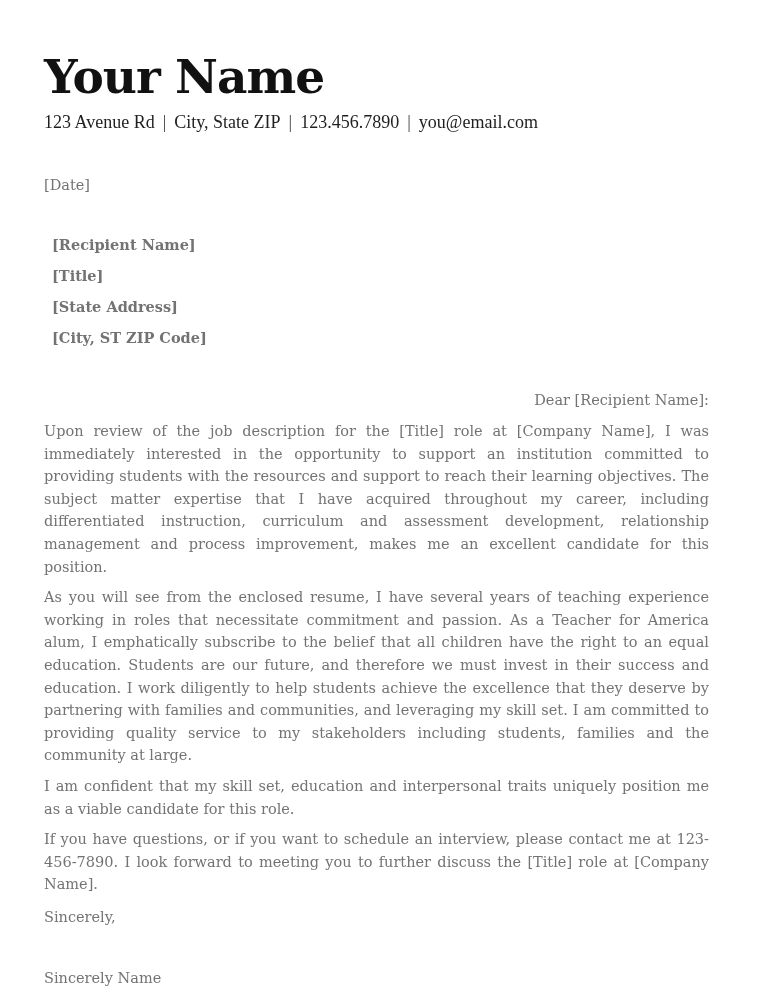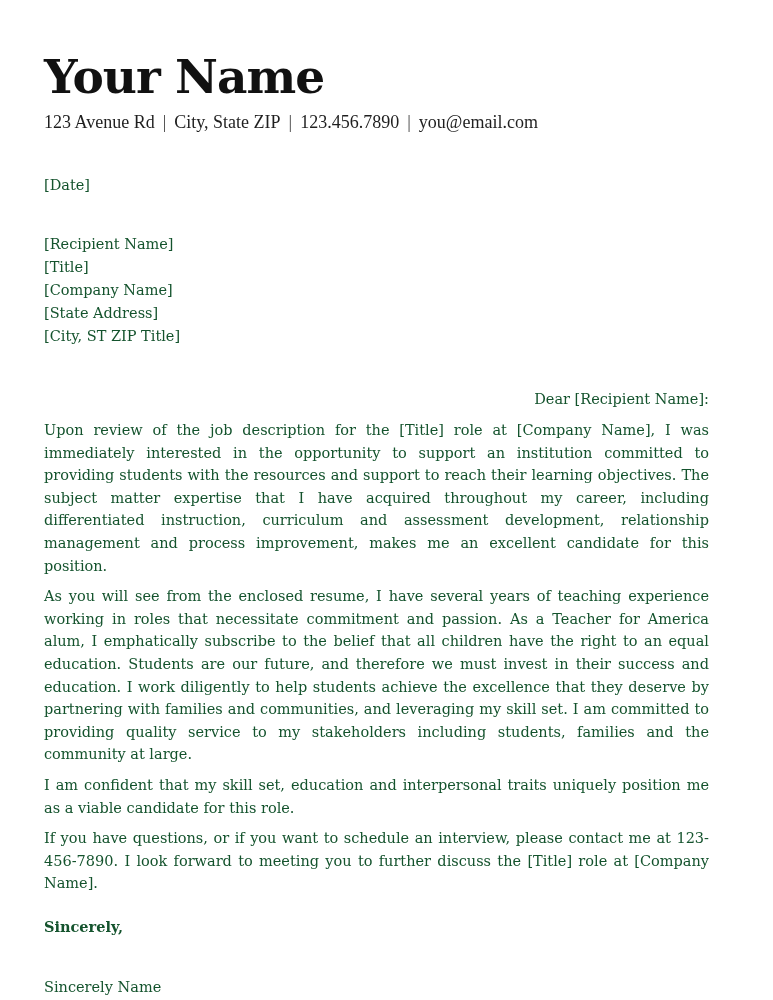--- a/index.html
+++ b/index.html
@@ -38,47 +38,47 @@
     white-space: nowrap;
   }
   .contact-sep {
     display: inline-block;
     padding: 0 8px;
     color: #444444;
   }
   .body-text {
     font-family: "DejaVu Serif", serif;
     font-size: 14.5px;
-    color: #14532d;
+    color: #737373;
   }
   .date-line {
     margin-top: 44px;
     line-height: 23px;
   }
   .recipient-block {
     margin-top: 36px;
     line-height: 23px;
   }
   .recipient-block div {
-    margin: 0;
+    margin: 8px;
+    font-weight: bold;
   }
   .salutation {
     margin-top: 40px;
     line-height: 23px;
     text-align: right;
   }
   .letter-par {
     margin: 8px 0 0 0;
     line-height: 22.6px;
     text-align: justify;
   }
   .closing {
-    margin-top: 20px;
+    margin-top: 10px;
     line-height: 23px;
-    font-weight: bold;
   }
   .signature {
     margin-top: 38px;
     line-height: 23px;
   }
 </style>
 </head>
 <body>
 
 <div class="page">
@@ -88,23 +88,22 @@
 
     <div class="contact-line">
       <span>123 Avenue Rd</span><span class="contact-sep">|</span><span>City, State ZIP</span><span class="contact-sep">|</span><span>123.456.7890</span><span class="contact-sep">|</span><span>you@email.com</span>
     </div>
 
     <div class="body-text date-line">[Date]</div>
 
     <div class="body-text recipient-block">
       <div>[Recipient Name]</div>
       <div>[Title]</div>
-      <div>[Company Name]</div>
       <div>[State Address]</div>
-      <div>[City, ST ZIP Title]</div>
+      <div>[City, ST ZIP Code]</div>
     </div>
 
     <div class="body-text salutation">Dear [Recipient Name]:</div>
 
     <p class="body-text letter-par">Upon review of the job description for the [Title] role at [Company Name], I was immediately interested in the opportunity to support an institution committed to providing students with the resources and support to reach their learning objectives.  The subject matter expertise that I have acquired throughout my career, including differentiated instruction, curriculum and assessment development, relationship management and process improvement, makes me an excellent candidate for this position.</p>
 
     <p class="body-text letter-par">As you will see from the enclosed resume, I have several years of teaching experience working in roles that necessitate commitment and passion. As a Teacher for America alum, I emphatically subscribe to the belief that all children have the right to an equal education. Students are our future, and therefore we must invest in their success and education. I work diligently to help students achieve the excellence that they deserve by partnering with families and communities, and leveraging my skill set. I am committed to providing quality service to my stakeholders including students, families and the community at large.</p>
 
     <p class="body-text letter-par">I am confident that my skill set, education and interpersonal traits uniquely position me as a viable candidate for this role.</p>
 

